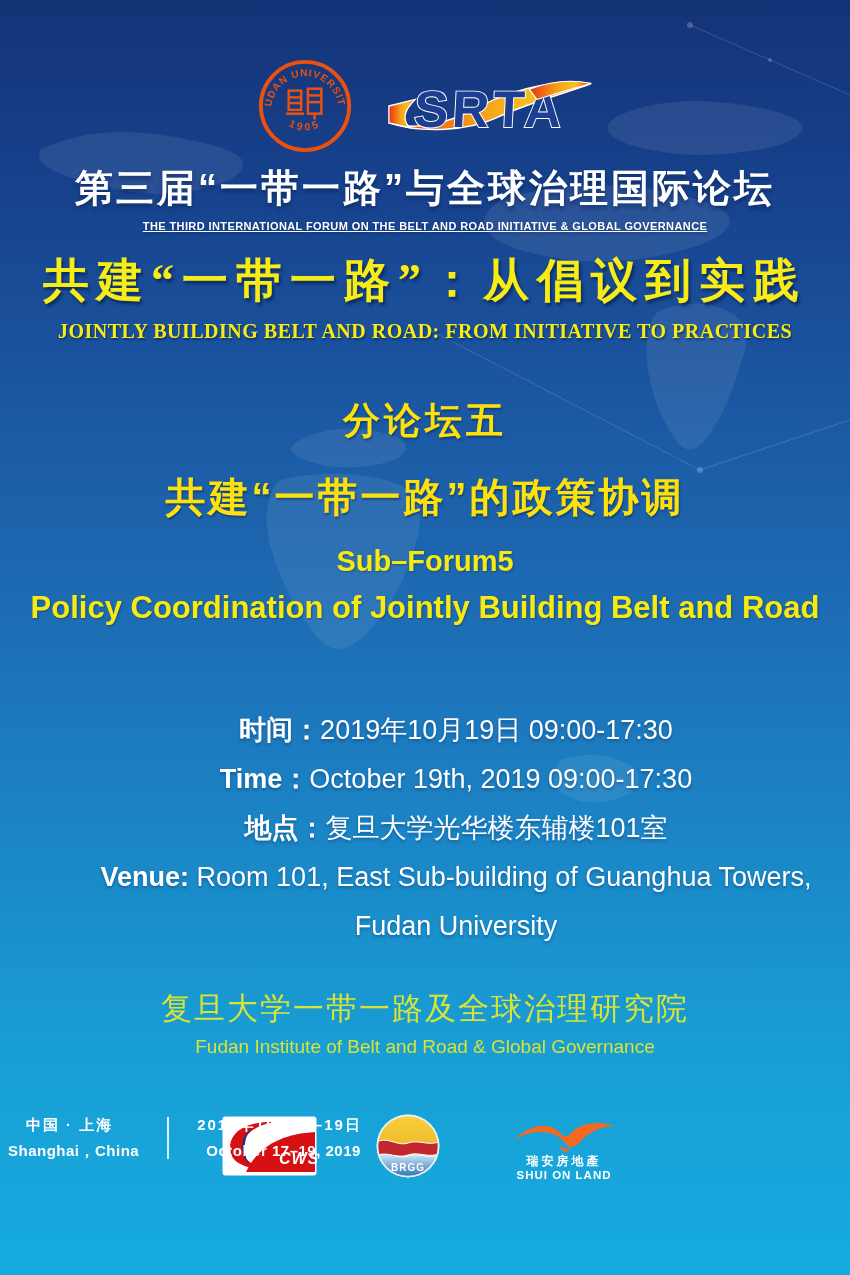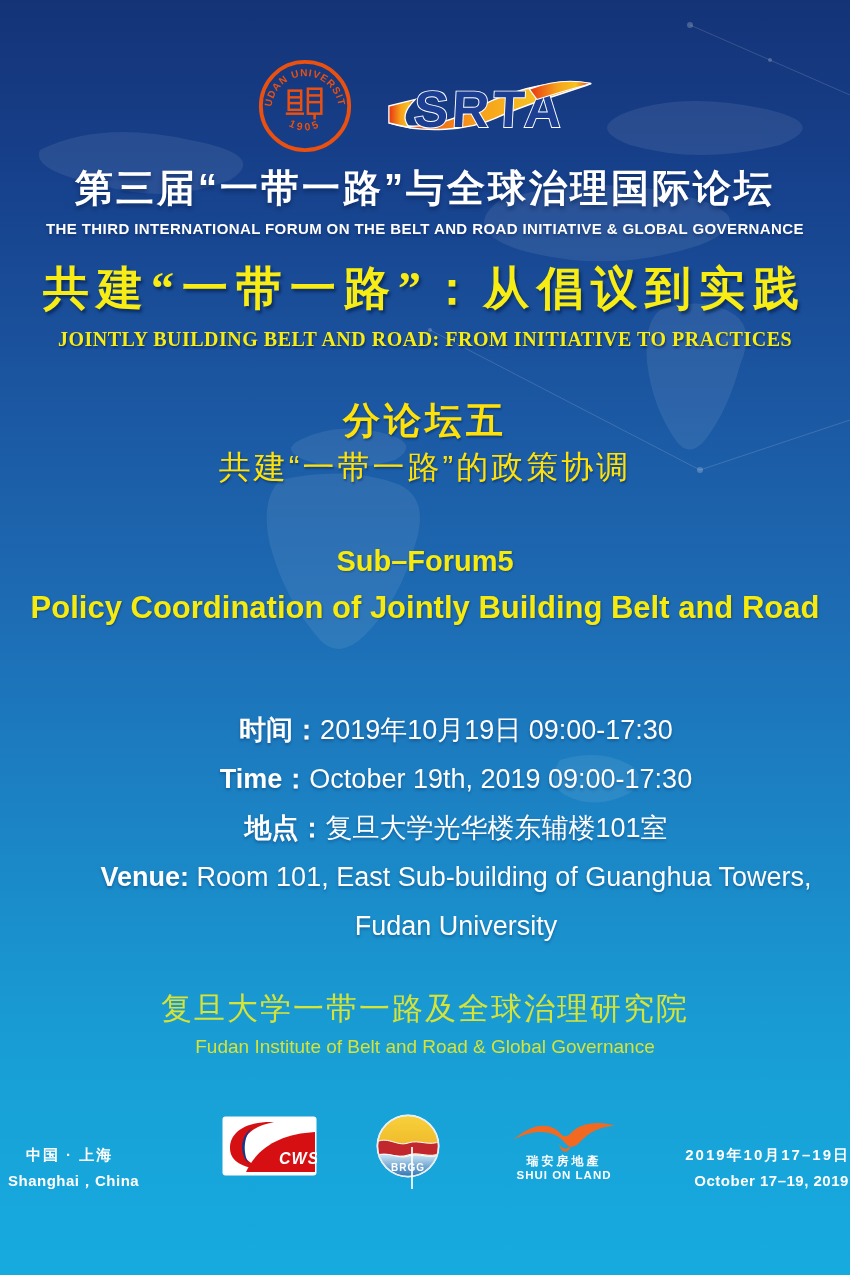--- a/index.html
+++ b/index.html
@@ -14,58 +14,59 @@
   .block{position:absolute;left:0;width:100%;text-align:center;}
 
   .logos-row{top:58px;display:flex;justify-content:center;align-items:center;gap:34px;}
 
   .header-block{top:163px;}
   .title-zh{
     font-size:38px;font-weight:bold;color:#ffffff;letter-spacing:3px;
     text-shadow:0 3px 4px rgba(0,20,60,.45);
   }
   .title-en{
-    margin-top:6px;font-size:15px;font-weight:bold;color:#ffffff;letter-spacing:.4px;
+    margin-top:6px;font-size:11px;font-weight:bold;color:#ffffff;letter-spacing:.4px;
     text-shadow:0 2px 3px rgba(0,20,60,.4);
-  }
-
-  .main-title-block{top:258px;}
+    text-decoration:underline;
+  }
+
+  .main-title-block{top:250px;}
   .main-zh{
     font-family:"Liberation Serif",serif;font-size:46px;font-weight:bold;
     color:#f7ec13;letter-spacing:8px;
     text-shadow:2px 3px 3px rgba(0,25,70,.6);
   }
   .main-en{
     margin-top:8px;font-family:"Liberation Serif",serif;font-size:20px;font-weight:bold;
     color:#f7ec13;letter-spacing:.5px;text-shadow:1px 2px 2px rgba(0,25,70,.55);
   }
 
   .subforum-block{top:396px;text-align:center;}
   .subforum-zh1{font-size:37px;font-weight:bold;color:#ffe10a;letter-spacing:4px;
     text-shadow:1px 2px 2px rgba(0,30,80,.45);}
-  .subforum-zh2{font-size:32px;font-weight:normal;color:#ffe10a;letter-spacing:3px;
+  .subforum-zh2{margin-top:24px;font-size:40px;font-weight:bold;color:#ffe10a;letter-spacing:3px;
     text-shadow:1px 2px 2px rgba(0,30,80,.45);}
 
   .subforum-en-block{top:545px;}
   .subforum-en1{font-size:29px;font-weight:600;color:#f7ea0f;text-shadow:1px 1px 2px rgba(0,30,80,.4);}
   .subforum-en2{margin-top:12px;font-size:31px;font-weight:600;color:#f7ea0f;
     text-shadow:1px 1px 2px rgba(0,30,80,.4);}
 
   .details-block{top:706px;color:#ffffff;font-size:27px;line-height:49px;
     text-shadow:0 2px 3px rgba(0,30,80,.35);margin-left:31px;}
   .details-block .lbl{font-weight:bold;}
   .details-block .val{font-weight:normal;}
 
   .institute-block{top:988px;color:#d6e337;}
   .institute-zh{font-size:31px;font-weight:normal;letter-spacing:2px;}
   .institute-en{margin-top:6px;font-size:19px;}
 
   .sponsors-row{top:1110px;display:flex;justify-content:center;align-items:center;gap:58px;}
 
-  .footer-block{top:1142px;display:flex;justify-content:space-between;align-items:center;gap:28px;
+  .footer-block{top:1112px;display:flex;justify-content:flex-start;align-items:center;gap:28px;
     color:#ffffff;}
   .footer-col{text-align:center;line-height:26px;font-size:15px;}
   .footer-col .zh{font-weight:bold;letter-spacing:2px;}
   .footer-col .en{font-weight:600;letter-spacing:.5px;margin-left:8px;}
   .footer-divider{width:2px;height:42px;background:rgba(255,255,255,.85);}
 </style>
 </head>
 <body>
 
 <div class="poster">

